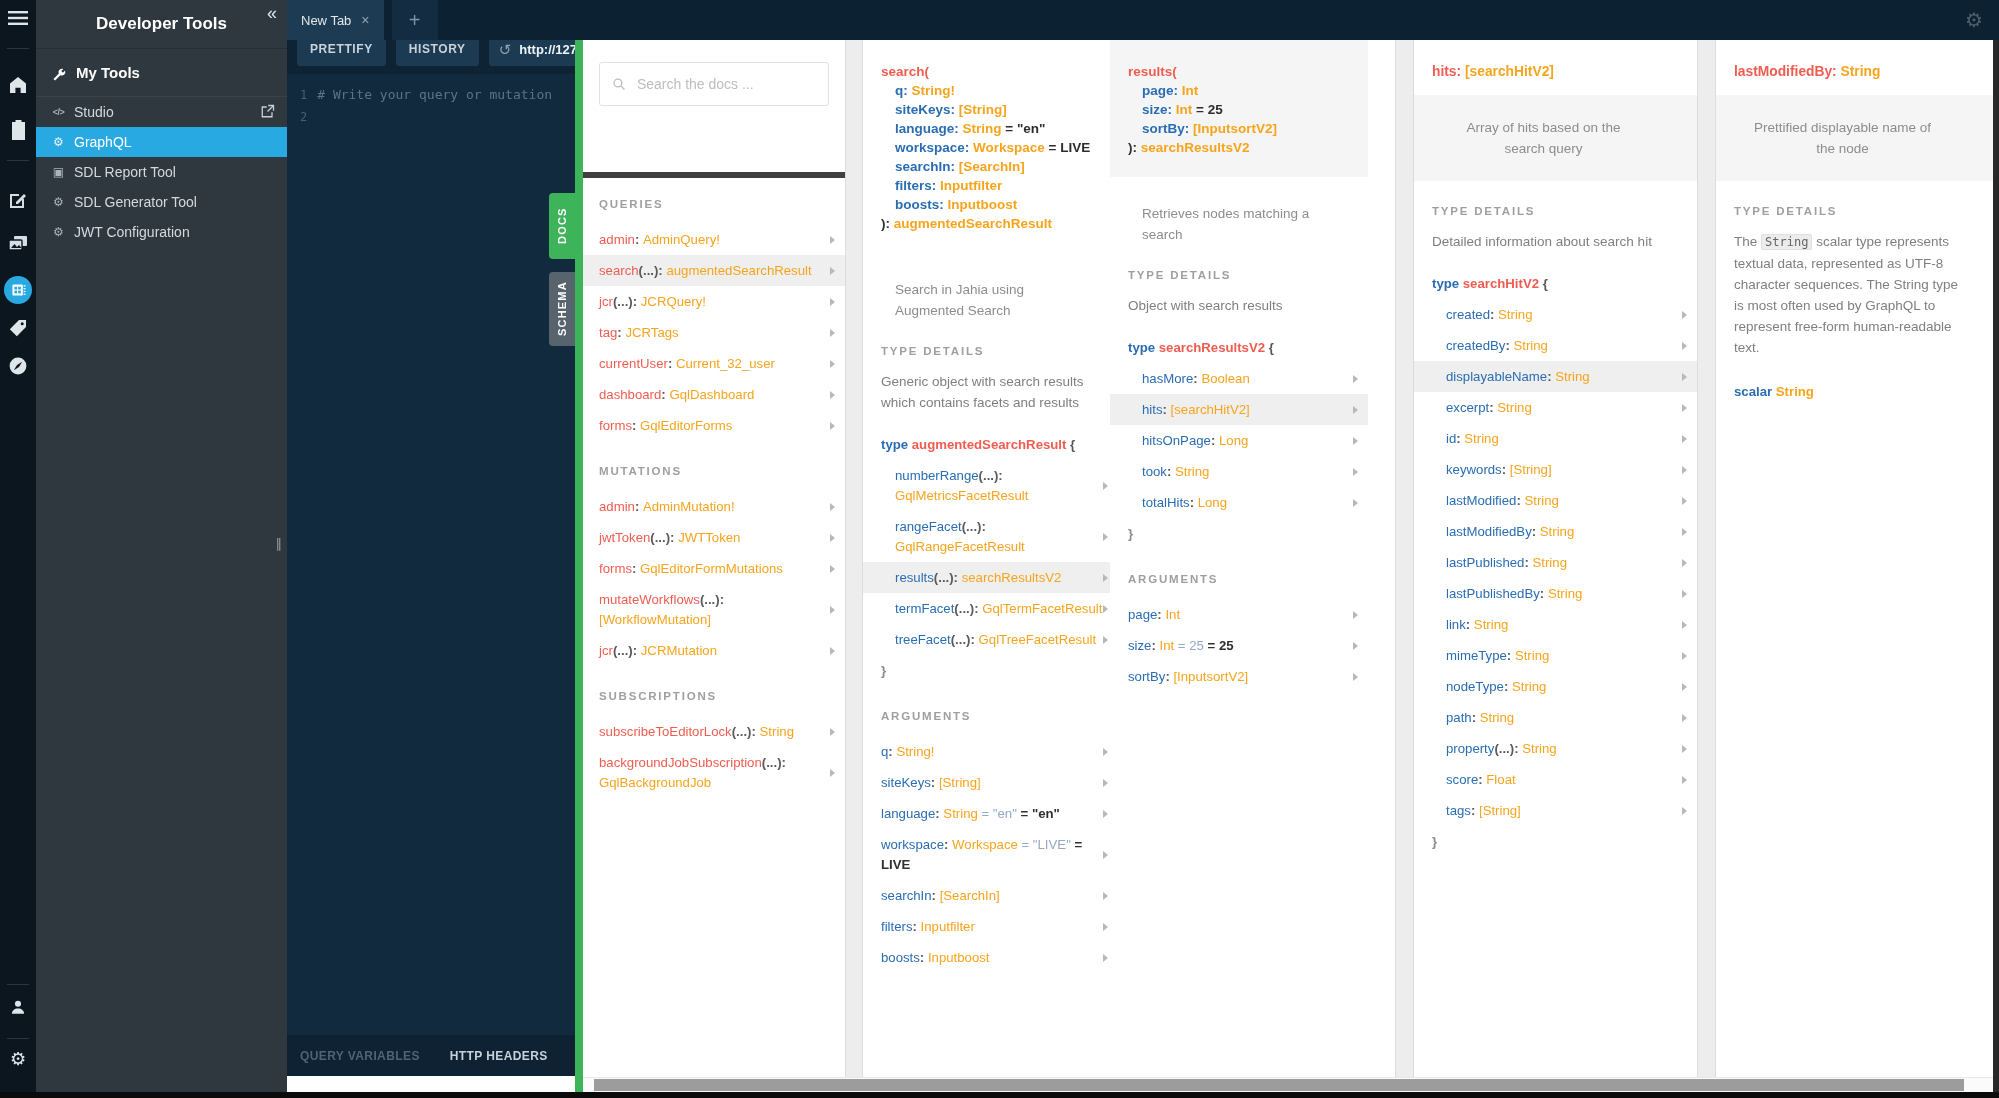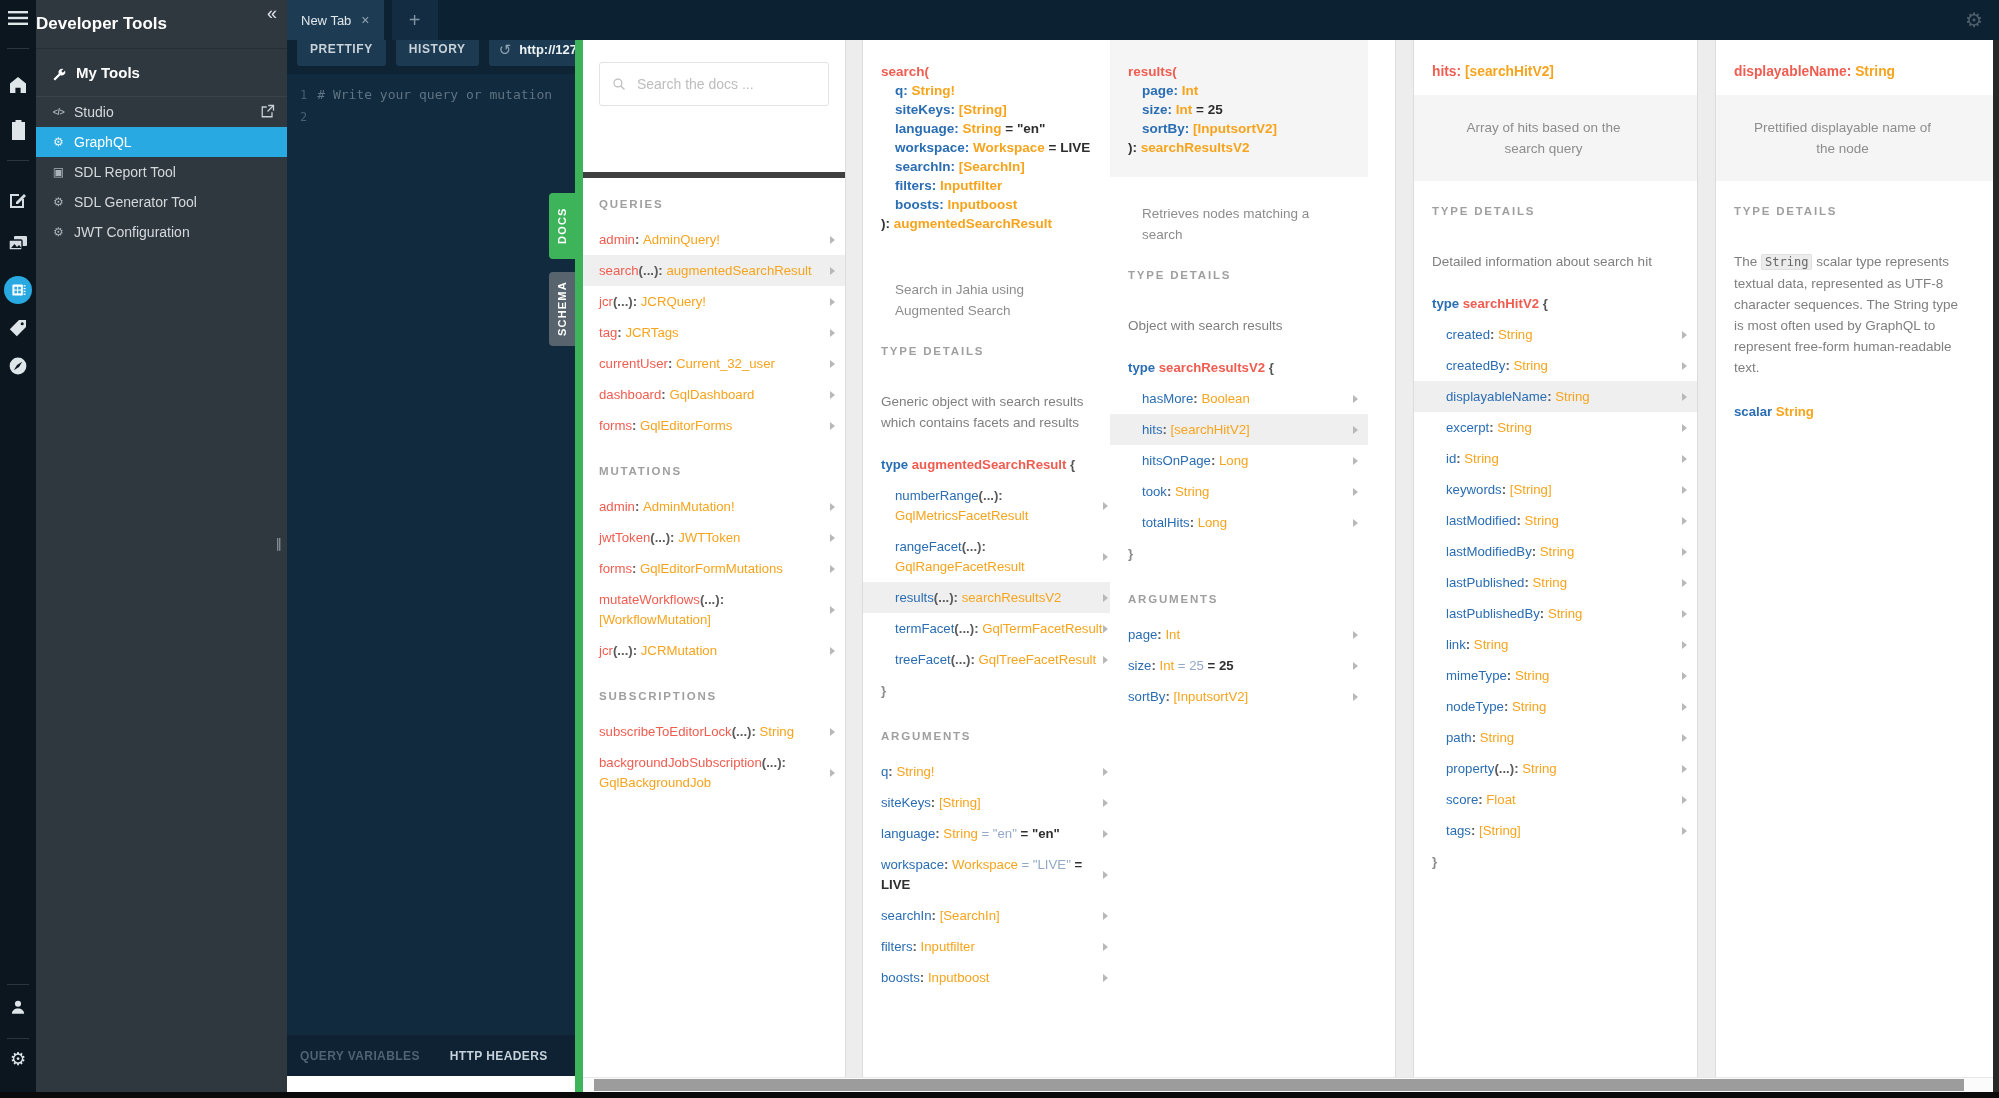--- a/index.html
+++ b/index.html
@@ -9,21 +9,21 @@
   
   .rail{position:absolute;left:0;top:0;width:36px;height:1098px;background:#0c161f;z-index:6;}
   .ric{position:absolute;left:0;width:36px;display:flex;justify-content:center;align-items:center;}
   .ric svg{display:block;}
   .rdiv{position:absolute;left:7px;width:22px;height:1px;background:#2b3640;}
   .ric.active-wrap{left:4px;width:28px;height:28px;border-radius:50%;background:#29a9e1;}
   .rglyph{color:#dfe6ea;font-size:18px;line-height:1;}
 
   
   .panel{position:absolute;left:36px;top:0;width:251px;height:1098px;background:#2f373f;z-index:6;}
-  .phead{height:48px;display:flex;align-items:center;position:relative;border-bottom:1px solid #262d34;}
+  .phead{height:48px;display:flex;align-items:center;justify-content:center;position:relative;border-bottom:1px solid #262d34;}
   .ptitle{color:#fff;font-size:17px;font-weight:bold;}
   .pcollapse{position:absolute;right:10px;top:3px;color:#dfe4e8;font-size:18px;cursor:pointer;}
   .pmy{height:47px;display:flex;align-items:center;padding-left:15px;gap:9px;border-bottom:1px solid #3a424a;color:#fff;font-size:15px;font-weight:bold;}
   .pitem{height:30px;display:flex;align-items:center;padding-left:15px;gap:8px;font-size:14px;color:#d4d9dc;position:relative;cursor:pointer;}
   .pitem .pglyph{width:15px;text-align:center;color:#a9b2b9;font-size:12px;line-height:1;}
   .pitem .pglyph.code{font-size:9px;font-weight:bold;letter-spacing:-.5px;}
   .pitem.active{background:#29a9e1;color:#fff;}
   .pitem.active .pglyph{color:#eaf6fc;}
   .pext{position:absolute;right:12px;top:7px;}
   .phandle{position:absolute;right:5px;top:536px;color:#97a1a9;font-size:13px;}
@@ -94,21 +94,21 @@
   .sig .ind{padding-left:14px;}
   .sred{color:#f05c50;} .sblue{color:#2a6db3;} .sorange{color:#f7a41d;} .sdark{color:#333;} .sdef{color:#2d2d2d;}
   .shaded{background:#f5f5f5;}
 
   .hdr{padding:24px 18px 0;font-weight:bold;font-size:13.8px;}
   .hdr .fn{color:#f05c50;} .hdr .ft{color:#f7a41d;}
 
   .descr{color:#8d8d8d;line-height:21px;font-size:13.5px;}
   .descr.insig{padding:26px 40px 0 32px;}
   .descblock{margin-top:16px;padding:22px 56px 22px 32px;text-align:center;}
-  .typedesc{color:#7f7f7f;line-height:21px;padding:0 24px 0 18px;font-size:13.5px;margin-top:20px;}
+  .typedesc{color:#7f7f7f;line-height:21px;padding:0 24px 0 18px;font-size:13.5px;}
   .decl{padding:24px 18px 8px;font-weight:600;}
   .kw{color:#2a6db3;} .tname{color:#f05c50;} .brace{color:#555;}
   .cbrace{color:#8a8a8a;padding:8px 18px;font-weight:600;}
   .chip{font-family:"DejaVu Sans Mono",monospace;background:#ececec;border:1px solid #e0e0e0;border-radius:2px;padding:0 3px;font-size:12px;color:#666;}
   .scalarline{padding:26px 18px 0;font-weight:600;}
 
   .hsb{position:absolute;left:0;right:0;bottom:0;height:14px;background:#fbfbfb;border-top:1px solid #e8e8e8;}
   .hthumb{position:absolute;left:11px;top:1px;height:12px;width:1370px;background:#9c9c9c;cursor:pointer;}
   .redge{position:absolute;left:1993px;top:40px;width:6px;height:1052px;background:#282828;z-index:7;}
   .bstrip{position:absolute;left:0;right:0;bottom:0;height:6px;background:#0b0b0b;z-index:8;}
@@ -389,21 +389,21 @@
       <div class="drow"><span class="fn">nodeType</span><span class="pp">: </span><span class="ft">String</span><span class="ar"></span></div>
       <div class="drow"><span class="fn">path</span><span class="pp">: </span><span class="ft">String</span><span class="ar"></span></div>
       <div class="drow"><span class="fn">property</span><span class="pp">(...): </span><span class="ft">String</span><span class="ar"></span></div>
       <div class="drow"><span class="fn">score</span><span class="pp">: </span><span class="ft">Float</span><span class="ar"></span></div>
       <div class="drow"><span class="fn">tags</span><span class="pp">: </span><span class="ft">[String]</span><span class="ar"></span></div>
       <div class="cbrace">}</div>
     </div>
     <div class="gut g4"></div>
 
     <div class="col col5">
-      <div class="hdr"><span class="fn">displayableName:</span><span class="ft"> String</span></div>
+      <div class="hdr"><span class="fn">lastModifiedBy:</span><span class="ft"> String</span></div>
       <div class="descblock shaded">
           <div class="descr">Prettified displayable name of the node</div>
         </div>
       <div class="sechead">TYPE DETAILS</div>
       <div class="typedesc"><span>The </span><span class="chip">String</span><span> scalar type represents textual data, represented as UTF-8 character sequences. The String type is most often used by GraphQL to represent free-form human-readable text.</span></div>
       <div class="scalarline"><span class="kw">scalar </span><span class="ft">String</span></div>
     </div>
 
     <div class="hsb">
       <div class="hthumb"></div>

